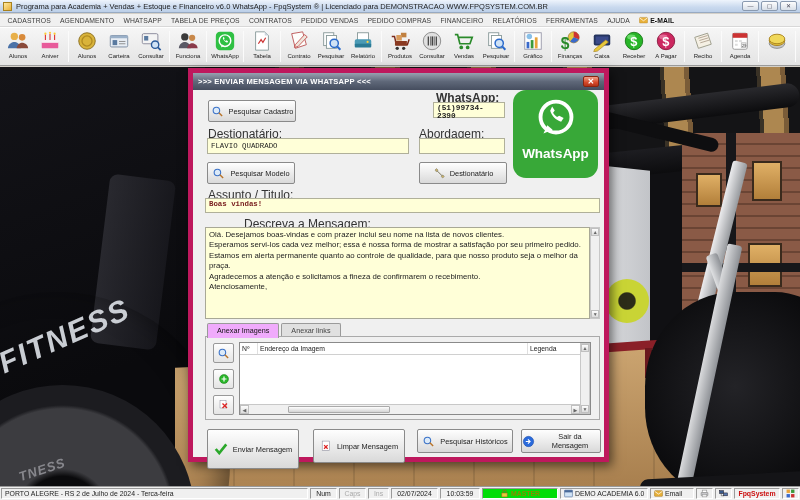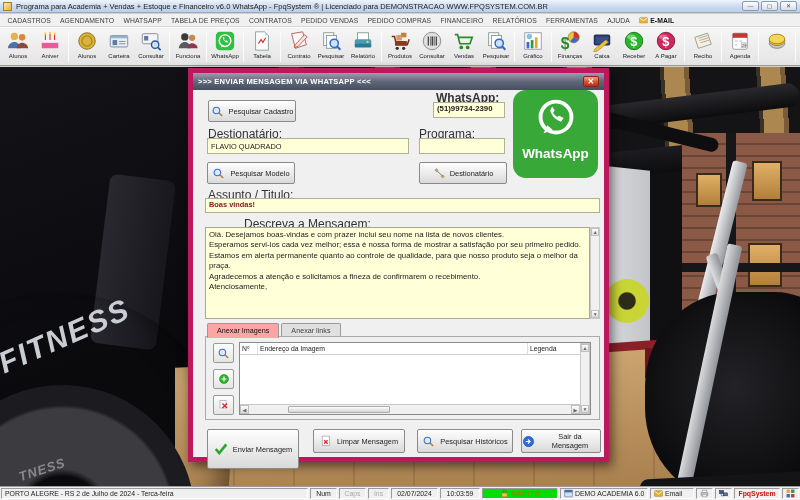--- a/index.html
+++ b/index.html
@@ -77,34 +77,34 @@
   
   .dialog { position:absolute; left:188px; top:68px; width:421px; height:394px; background:#f0f0f0;
     border:5px solid #be185d; box-shadow:3px 4px 10px rgba(0,0,0,.55); z-index:10; }
   .dlg-title { height:17px; background:linear-gradient(#98a0b0,#5f6879 50%,#454d5e); color:#fff;
     font-size:7.6px; font-weight:bold; display:flex; align-items:center; padding:0 5px; letter-spacing:.2px; }
   .dlg-close { margin-left:auto; width:16px; height:11px; background:linear-gradient(#f0a088,#d6492a 60%,#b13318);
     border:1px solid #8a2410; border-radius:2px; color:#fff; font-size:8px; line-height:10px; text-align:center; font-weight:bold; }
   .dlg-abs { position:absolute; }
   .dlabel { font-size:12px; color:#333; }
   .field { background:#ffffd8; border:1px solid #b0b09a; font-size:7.4px; padding:1px 3px; color:#222;
-    font-family:Liberation Sans, sans-serif; }
+    font-family:Liberation Mono, monospace; }
   .btn { background:linear-gradient(#fefefe,#ececec 50%,#d9d9d9); border:1px solid #8a8a8a; border-radius:2px;
     font-size:7.4px; color:#222; display:flex; align-items:center; justify-content:center; gap:5px;
     font-family:"Liberation Sans", sans-serif; }
   .btn svg { flex:0 0 auto; }
   .walogo { background:#38a838; border-radius:13px; display:flex; flex-direction:column; align-items:center; justify-content:flex-start; }
   .walogo .wtext { color:#fff; font-weight:bold; font-size:13.5px; margin-top:-2px; }
   .msgarea { background:#ffffd8; border:1px solid #a8a896; font-size:7.8px; line-height:1.34; color:#222;
     padding:2px 3px; resize:none; overflow:hidden; width:100%; height:100%; font-family:"Liberation Sans", sans-serif; }
   .vscroll { background:#f0f0f0; border:1px solid #c8c8c8; display:flex; flex-direction:column; justify-content:space-between; align-items:center; }
   .scr-arrow { font-size:5px; color:#666; line-height:7px; width:100%; text-align:center; background:linear-gradient(#fdfdfd,#dcdcdc); border:1px solid #c0c0c0; height:8px; }
   .tabrow { display:flex; align-items:flex-end; }
   .tab { font-size:7.2px; padding:2px 9px 2px; border:1px solid #9a9a9a; border-bottom:none; border-radius:2px 2px 0 0; }
-  .tab.active { background:#fca5a5; position:relative; z-index:2; margin-bottom:-1px; padding-bottom:3px; color:#111; }
+  .tab.active { background:#f0abfc; position:relative; z-index:2; margin-bottom:-1px; padding-bottom:3px; color:#111; }
   .tab.inactive { background:#e0e0e0; color:#444; margin-left:2px; }
   .attachpanel { border:1px solid #aaa; background:#f0f0f0; }
   .sidebtn { width:21px; height:20px; background:linear-gradient(#fefefe,#e4e4e4); border:1px solid #999; border-radius:2px;
     display:flex; align-items:center; justify-content:center; }
   .attach-table { background:#fff; border:1px solid #8a8a8a; position:relative; overflow:hidden; }
   .ath { display:flex; font-size:6.8px; color:#222; border-bottom:1px solid #d0d0d0; height:12px; align-items:center; background:#fff; }
   .ath > div { border-right:1px solid #e0e0e0; padding:0 2px; height:100%; display:flex; align-items:center; }
   .hscroll { position:absolute; left:0; right:10px; bottom:0; height:10px; background:#f0f0f0; border-top:1px solid #c8c8c8; }
   .hthumb { position:absolute; left:14%; width:30%; top:1px; bottom:1px; background:linear-gradient(#fdfdfd,#d4d4d4); border:1px solid #aaa; border-radius:1px; }
   .harrow { position:absolute; top:0; bottom:0; width:9px; background:linear-gradient(#fdfdfd,#dcdcdc); border:1px solid #c0c0c0; font-size:5px; color:#666; text-align:center; line-height:9px; }
@@ -466,21 +466,21 @@
       <svg width="58" height="58" viewBox="0 0 60 60">
         <circle cx="30" cy="28" r="16" fill="none" stroke="#fff" stroke-width="4"></circle>
         <path d="M17 45l4-8.5 5.5 4.5z" fill="#fff"></path>
         <path d="M24 21.5c1.8 5.6 5.9 9.7 11.3 11.3l2.6-3.8-4.6-2.4-2.2 1.4c-1.9-1.4-3.1-2.6-4.1-4.5l1.7-2.4-2.7-4z" fill="#fff"></path>
       </svg>
       <div class="wtext">WhatsApp</div>
     </div>
 
     <div class="dlabel dlg-abs" style="left:15px;top:54px;">Destionatário:</div>
     <input class="field dlg-abs" style="left: 14px; top: 65px; width: 202px; height: 16px;" value="FLAVIO QUADRADO">
-    <div class="dlabel dlg-abs" style="left:226px;top:54px;">Programa:</div>
+    <div class="dlabel dlg-abs" style="left:226px;top:54px;">Abordagem:</div>
     <input class="field dlg-abs" style="left: 226px; top: 65px; width: 86px; height: 16px;" value="">
 
     <button class="btn dlg-abs" style="left:14px;top:89px;width:88px;height:22px;">
       <svg width="13" height="13" viewBox="0 0 24 24">
           <circle cx="10" cy="10" r="6" fill="#dceaf8" stroke="#3a72c8" stroke-width="2"></circle>
           <line x1="14.5" y1="14.5" x2="20.5" y2="20.5" stroke="#b8742a" stroke-width="2.6"></line>
         </svg>
       <span>Pesquisar Modelo</span>
     </button>
     <button class="btn dlg-abs" style="left:226px;top:89px;width:88px;height:22px;">
@@ -548,21 +548,21 @@
         </div>
       </div>
     </div>
 
     <button class="btn dlg-abs" style="left:14px;top:356px;width:92px;height:40px;">
       <svg width="14" height="12" viewBox="0 0 24 20">
           <path d="M3 10l6 7L21 2" stroke="#2aa82a" stroke-width="4.5" fill="none"></path>
         </svg>
       <span>Enviar Mensagem</span>
     </button>
-    <button class="btn dlg-abs" style="left:120px;top:356px;width:92px;height:24px;">
+    <button class="btn dlg-abs" style="left:120px;top:356px;width:92px;height:34px;">
       <svg width="12" height="13" viewBox="0 0 22 24">
           <rect x="4" y="2" width="13" height="17" fill="#fff" stroke="#889"></rect>
           <path d="M7.5 9.5l6.5 6.5M14 9.5L7.5 16" stroke="#d22" stroke-width="2.4"></path>
         </svg>
       <span>Limpar Mensagem</span>
     </button>
     <button class="btn dlg-abs" style="left:224px;top:356px;width:96px;height:24px;">
       <svg width="13" height="13" viewBox="0 0 24 24">
           <circle cx="10" cy="10" r="6" fill="#dceaf8" stroke="#3a72c8" stroke-width="2"></circle>
           <line x1="14.5" y1="14.5" x2="20.5" y2="20.5" stroke="#b8742a" stroke-width="2.6"></line>

